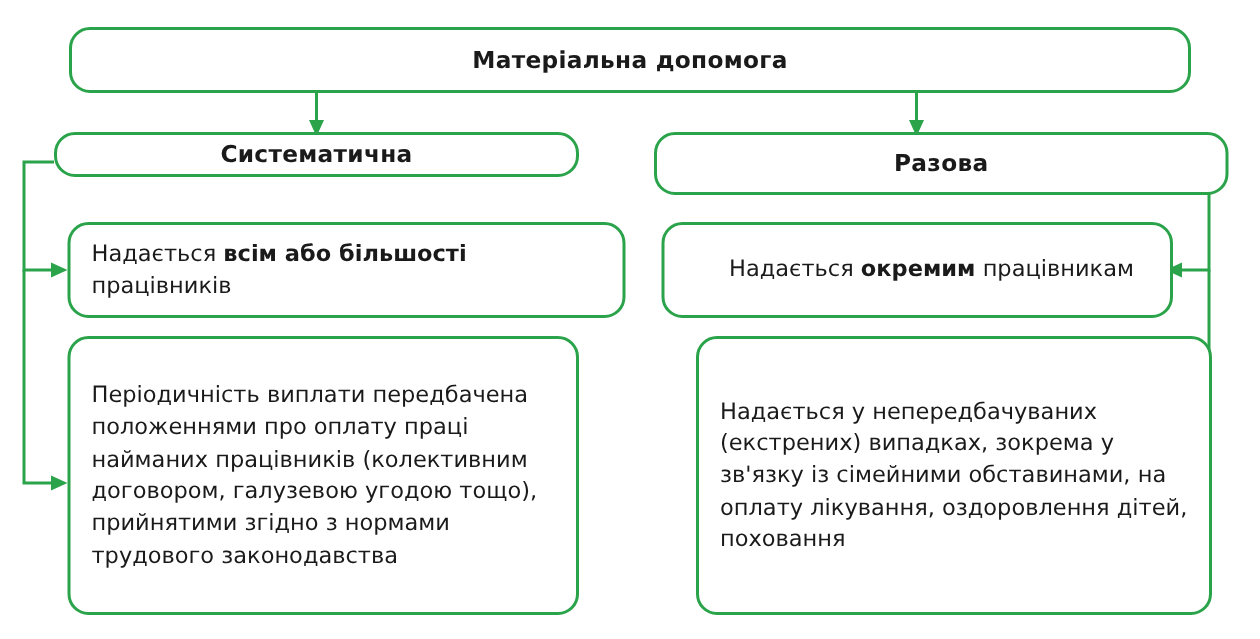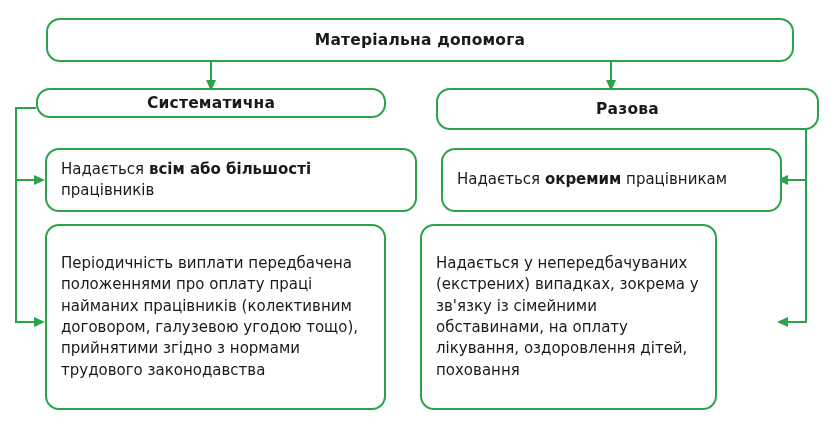--- a/index.html
+++ b/index.html
@@ -111,29 +111,29 @@
   </div>
 
   <div class="node" style="left:45px; top:224px; width:341px; height:186px;">
     <div class="node-body">
       <div class="txt">
         <span>Періодичність виплати передбачена положеннями про оплату праці найманих працівників (колективним договором, галузевою угодою тощо), прийнятими згідно з нормами трудового законодавства</span>
       </div>
     </div>
   </div>
 
-  <div class="node" style="left:441px; top:148px; width:341px; height:64px;">
+  <div class="node" style="left:441px; top:148px; width:341px; height:64px;padding-left:29px;">
     <div class="node-body centered">
       <div class="txt">
         <span>Надається </span><b>окремим</b><span> працівникам</span>
       </div>
     </div>
   </div>
 
-  <div class="node" style="left:420px; top:224px; width:297px; height:186px;">
+  <div class="node" style="left:464px; top:224px; width:344px; height:186px;">
     <div class="node-body centered">
       <div class="txt">
         <span>Надається у непередбачуваних (екстрених) випадках, зокрема у зв'язку із сімейними обставинами, на оплату лікування, оздоровлення дітей, поховання</span>
       </div>
     </div>
   </div>
 
 </div>
 
 </body></html>

